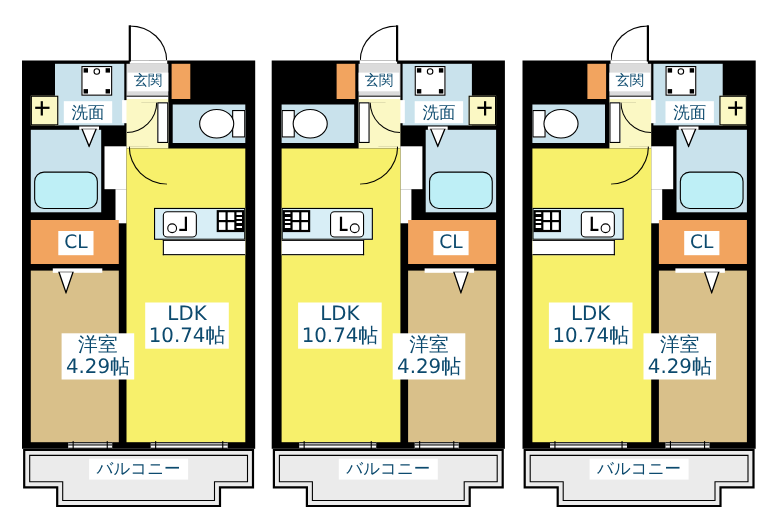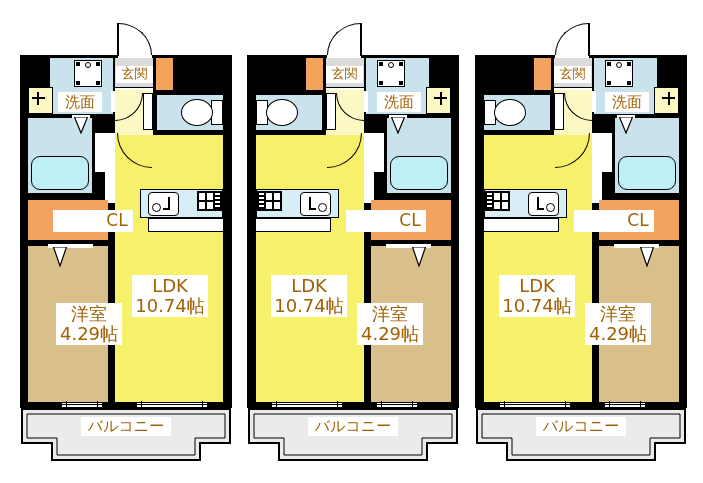--- a/index.html
+++ b/index.html
@@ -85,25 +85,25 @@
   .arc.bl{border-bottom-width:1.3px;border-left-width:1.3px;border-bottom-left-radius:100% 100%;}
   .entry-arc{left:98px;top:-32px;width:34px;height:32px;}
   .toilet-arc{left:95px;top:38px;width:28px;height:28px;}
   .ldk-arc{left:97px;top:78px;width:35px;height:35px;}
   .hall-leaf{left:123px;top:38px;width:10px;height:37px;background:#fff;border:1px solid #000;box-sizing:border-box;}
 
   .balcony-svg{left:0;top:353px;width:212px;height:56px;}
   .balcony-svg .outer{fill:var(--balcony_gray,#EBEBEB);stroke:#000;stroke-width:2;}
   .balcony-svg .inner{fill:none;stroke:#000;stroke-width:1;}
 
-  .chip{position:absolute;background:#fff;color:#a16207;display:flex;flex-direction:column;align-items:center;
+  .chip{position:absolute;background:#fff;color:#0c4a6e;display:flex;flex-direction:column;align-items:center;
         justify-content:center;text-align:center;line-height:1.12;white-space:nowrap;}
   .c-genkan{left:96px;top:11px;width:37px;height:17px;font-size:13px;}
   .c-wash{left:38px;top:37px;width:44px;height:20px;font-size:15px;}
-  .c-cl{left:33px;top:155px;width:32px;height:22px;font-size:17px;padding-left:48px;}
+  .c-cl{left:33px;top:155px;width:32px;height:22px;font-size:17px;}
   .c-ldk{left:112px;top:220px;width:76px;height:42px;font-size:18px;}
   .c-bed{left:15px;top:248px;width:66px;height:42px;font-size:18px;margin-left:21px;}
   .c-balc{left:61px;top:362px;width:90px;height:19px;font-size:15px;}
 </style>
 </head>
 <body>
 
 <div id="plan">
     <div class="unit" style="left: 20px;">
     <div class="abs walls"></div>

